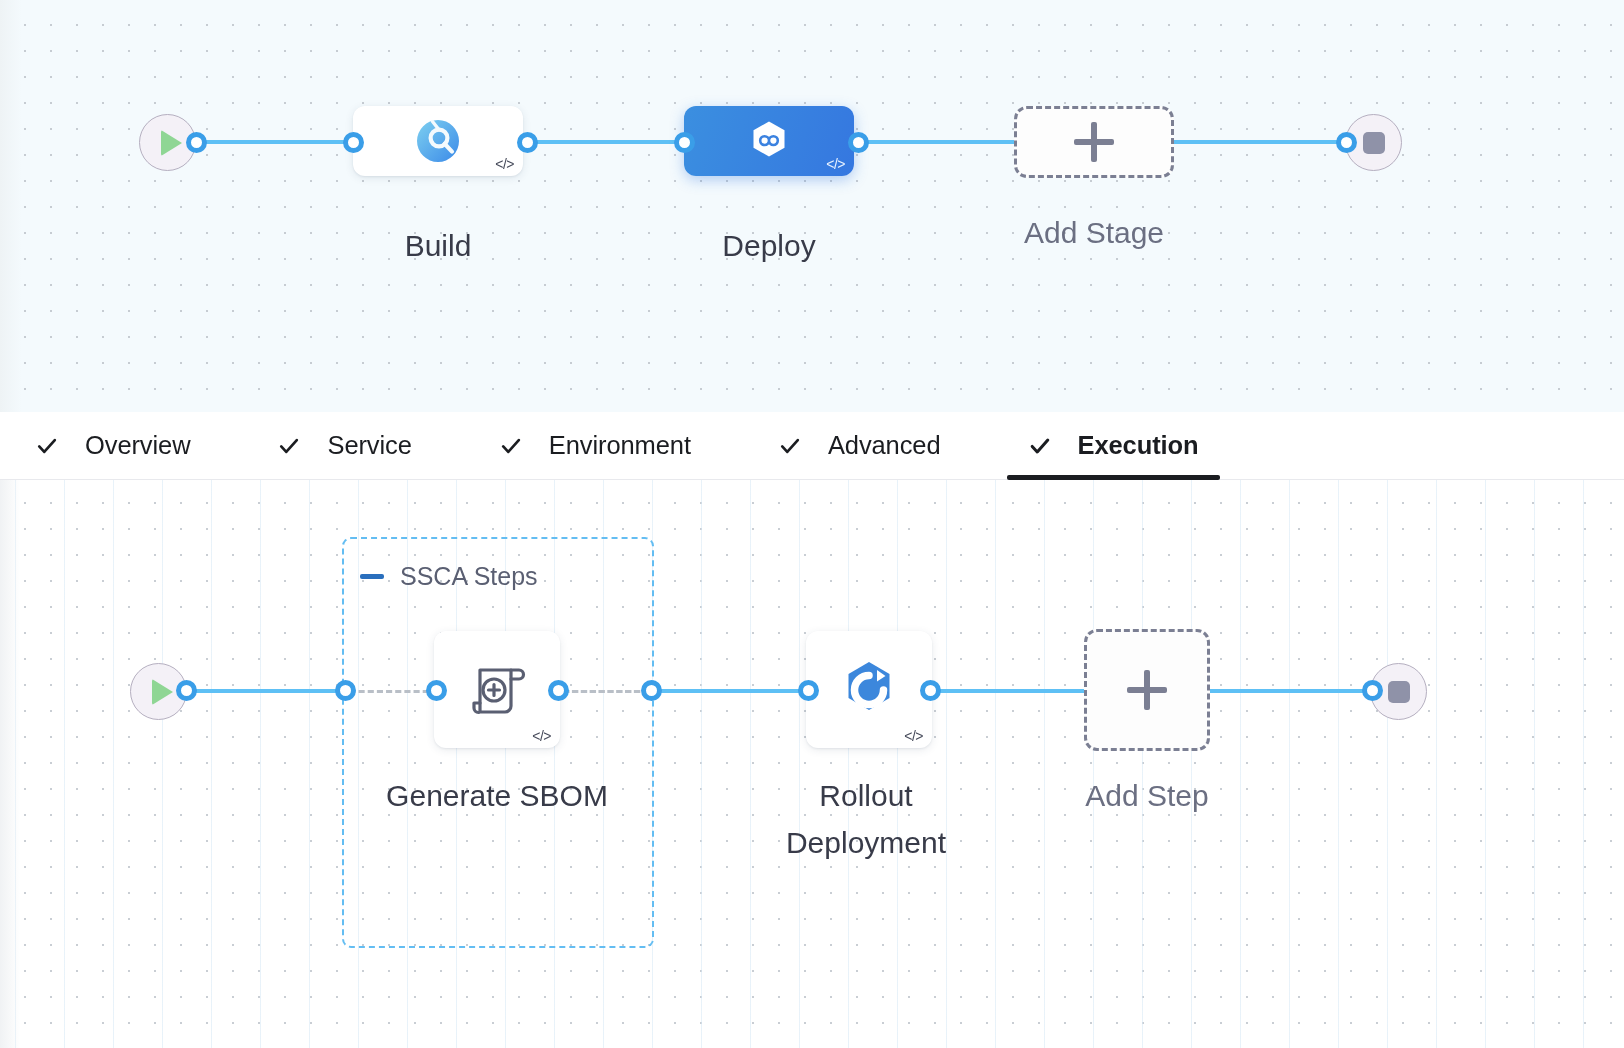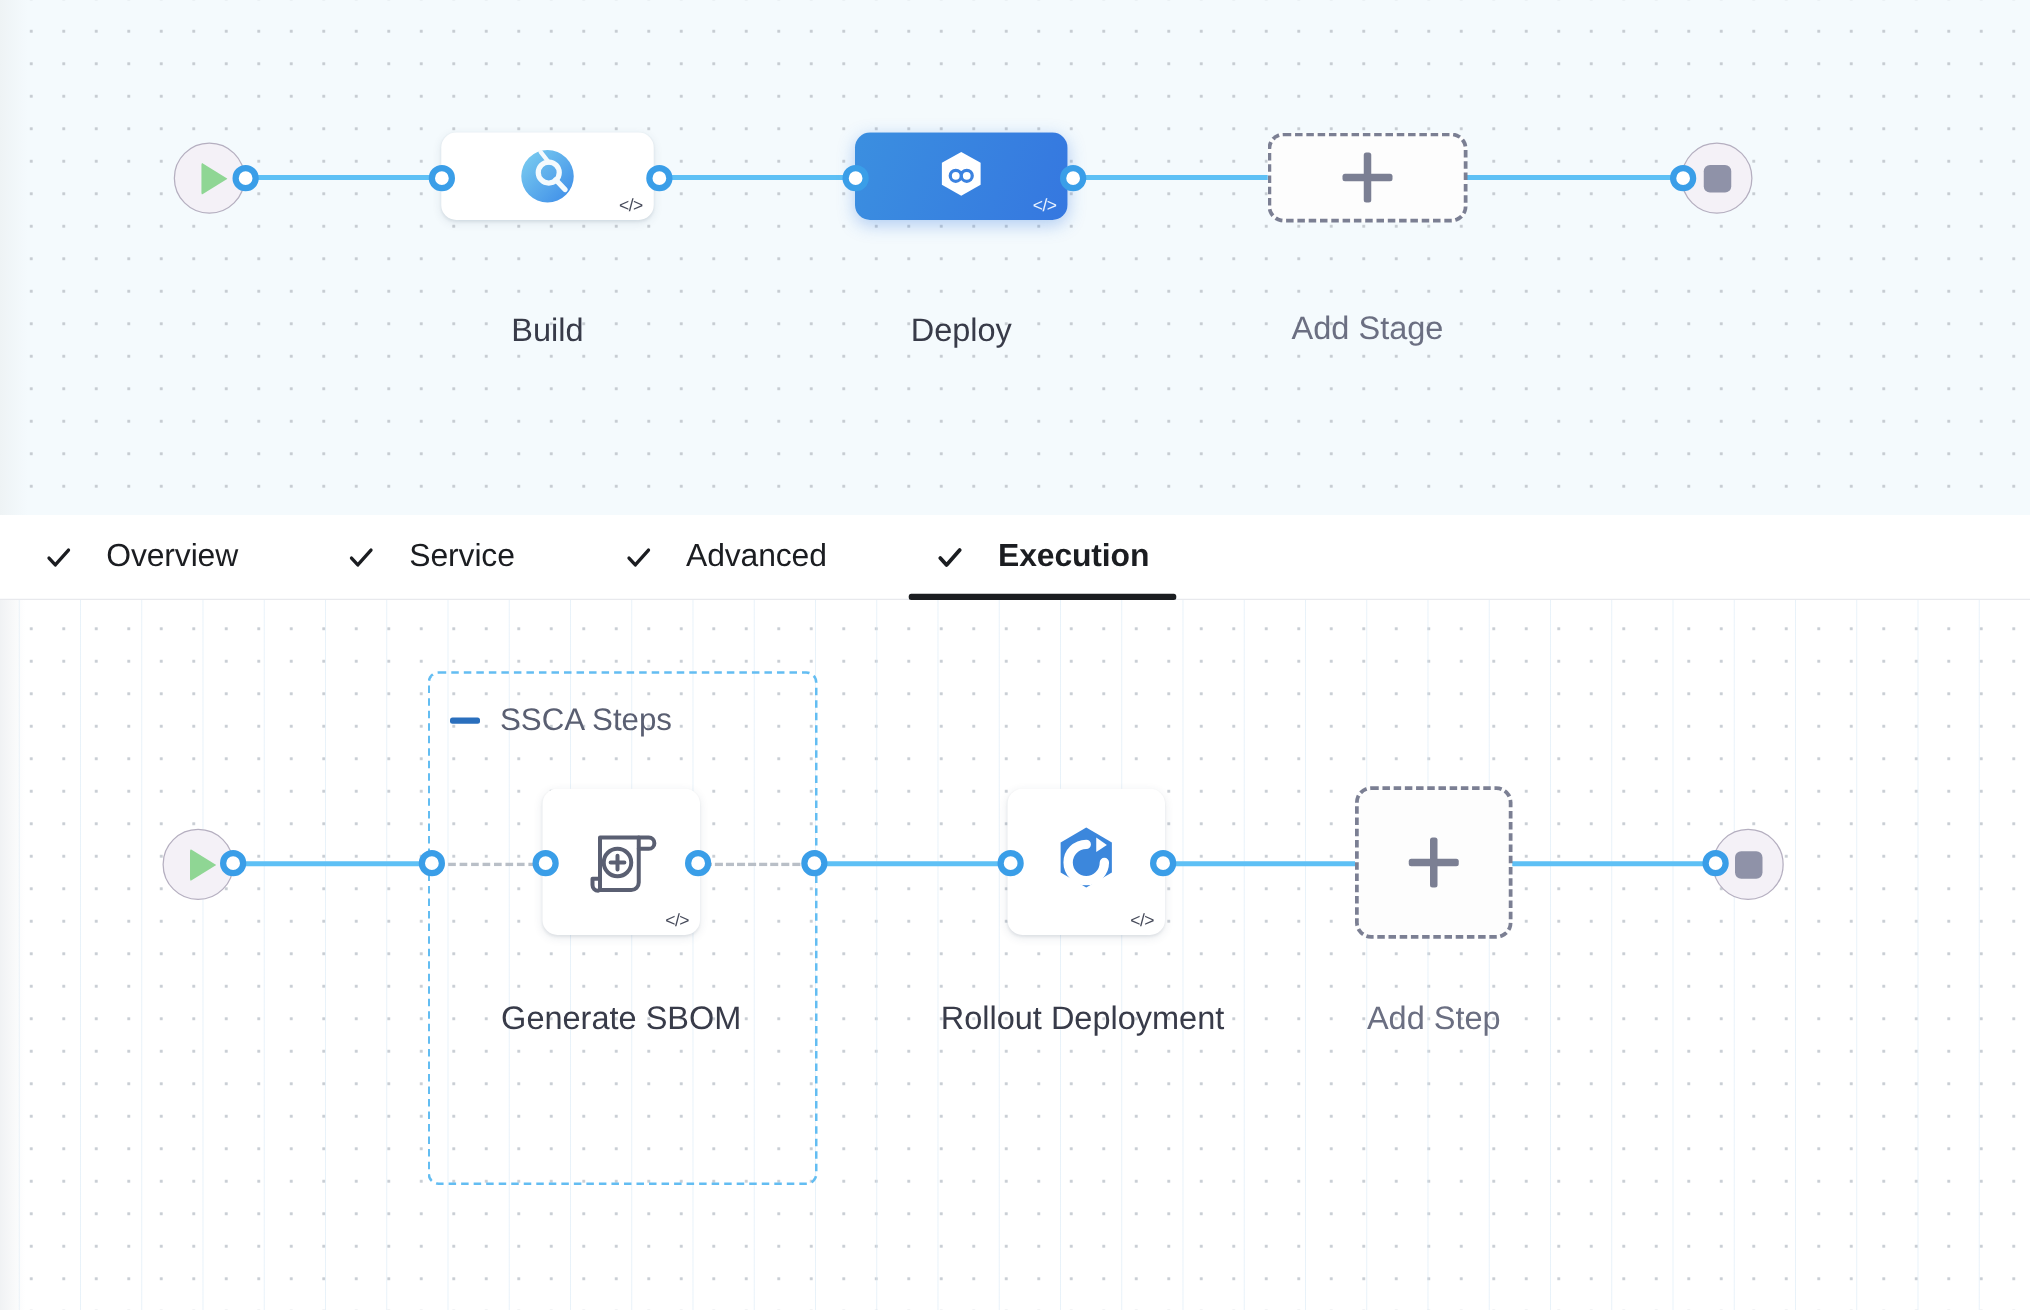--- a/index.html
+++ b/index.html
@@ -203,26 +203,25 @@
     position: absolute;
     background: #7b7f93;
     border-radius: 2px;
   }
   .plus::before { left: 0; top: 17px; width: 40px; height: 6px; }
   .plus::after  { top: 0; left: 17px; height: 40px; width: 6px; }
 
   .node-label {
     position: absolute;
     text-align: center;
-    font-size: 26px;
+    font-size: 30px;
     color: #383b49;
     line-height: 1.58;
     z-index: 2;
     white-space: pre-line;
-    margin-top: 22px;
   }
   .node-label.muted { color: #6b6f82; }
 
   
   .step-group {
     position: absolute;
     border: 2px dashed #63bdf2;
     border-radius: 9px;
     box-sizing: border-box;
     z-index: 1;
@@ -291,21 +290,21 @@
       </svg>
       <span class="code-badge">&lt;/&gt;</span>
     </div>
     <div class="port" style="left:674px; top:132px;"></div>
     <div class="port" style="left:848px; top:132px;"></div>
     <div class="node-label" style="left:644px; top:222px; width:250px;">Deploy</div>
 
     <div class="add-node" style="left:1014px; top:106px; width:160px; height:72px;">
       <span class="plus"></span>
     </div>
-    <div class="node-label muted" style="left:969px; top:220px; width:250px;text-align:center;">Add Stage</div>
+    <div class="node-label muted" style="left:969px; top:209px; width:250px;text-align:center;">Add Stage</div>
 
     <div class="port" style="left:1336px; top:132px;"></div>
     <div class="terminal" style="left:1345px; top:114px;">
       <div class="stop-sq"></div>
     </div>
   </div>
 
   <div class="tab-bar">
 
     <div class="tab">
@@ -315,20 +314,26 @@
       <span class="tab-label">Overview</span>
     </div>
 
     <div class="tab">
       <svg class="tab-check" viewBox="0 0 24 24">
         <path d="M3.5 12.5 L9 18.5 L20.5 5.5" fill="none" stroke="#1b1d21" stroke-width="2.9" stroke-linecap="round" stroke-linejoin="round"></path>
       </svg>
       <span class="tab-label">Service</span>
     </div>
 
+    <div class="tab">
+      <svg class="tab-check" viewBox="0 0 24 24">
+        <path d="M3.5 12.5 L9 18.5 L20.5 5.5" fill="none" stroke="#1b1d21" stroke-width="2.9" stroke-linecap="round" stroke-linejoin="round"></path>
+      </svg>
+      <span class="tab-label">Environment</span>
+    </div>
 
     <div class="tab">
       <svg class="tab-check" viewBox="0 0 24 24">
         <path d="M3.5 12.5 L9 18.5 L20.5 5.5" fill="none" stroke="#1b1d21" stroke-width="2.9" stroke-linecap="round" stroke-linejoin="round"></path>
       </svg>
       <span class="tab-label">Advanced</span>
     </div>
 
     <div class="tab active">
       <svg class="tab-check" viewBox="0 0 24 24">

